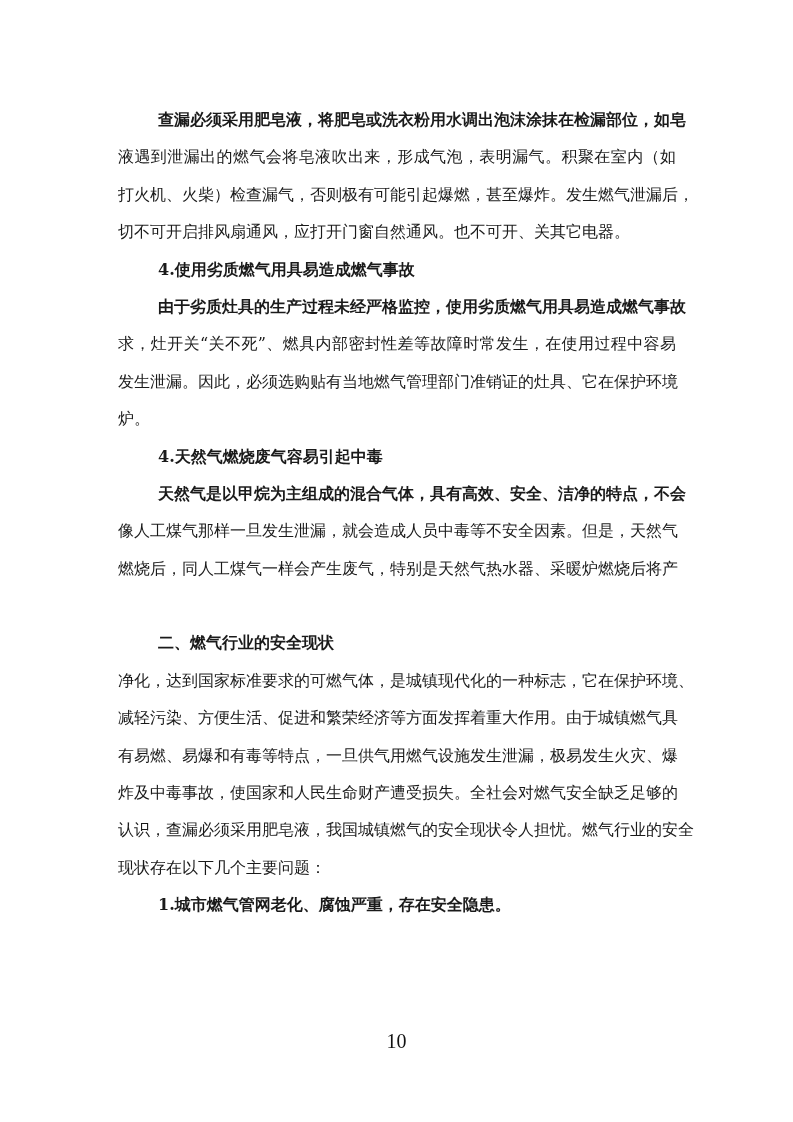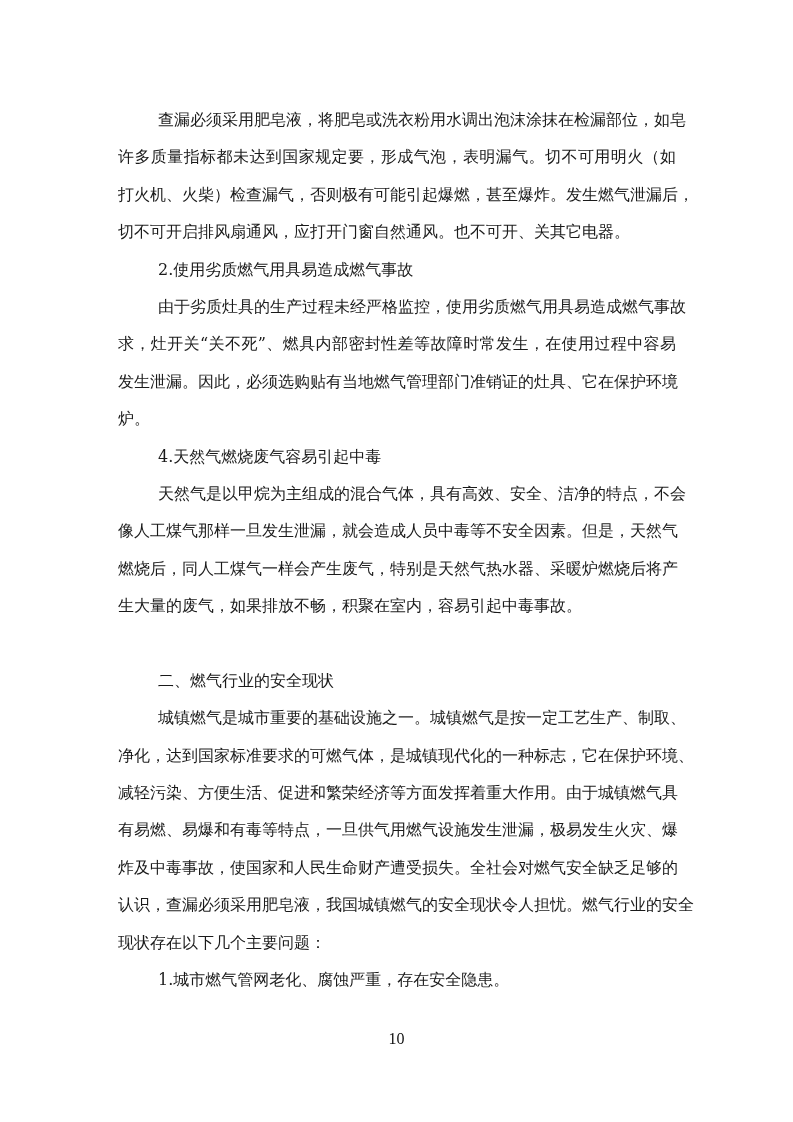--- a/index.html
+++ b/index.html
@@ -3,55 +3,53 @@
 <meta charset="utf-8">
 <style>
   html, body { margin:0; padding:0; background:#ffffff; }
   body { width:793px; height:1122px; position:relative; overflow:hidden;
          font-family:"DejaVu Serif", "Liberation Serif", serif; color:#1a1a1a; }
   .page { position:absolute; left:0; top:0; width:793px; height:1122px; background:#fff; }
   .body-text { position:absolute; left:118px; top:101px; width:558px; }
   .line { height:37.4px; line-height:37.4px; font-size:16px; white-space:nowrap;
           text-align:justify; text-align-last:justify; overflow:visible; }
   .line.last { text-align-last:left; }
-  .line.indent { padding-left:40px; }
+  .line.indent { padding-left:40px;font-weight:bold; }
   .line.blank { height:37.4px; }
   .page-number { position:absolute; left:0; width:793px; top:1030px; text-align:center;
-                 font-family:"Liberation Serif", "DejaVu Serif", serif; font-size:16px; color:#111; }
+                 font-family:"Liberation Serif", "DejaVu Serif", serif; font-size:20px; color:#111; }
 </style>
 </head>
 <body>
 
 <div class="page">
   <div class="body-text">
 
     <div class="line indent">查漏必须采用肥皂液，将肥皂或洗衣粉用水调出泡沫涂抹在检漏部位，如皂</div>
-    <div class="line">许多质量指标都未达到国家规定要，形成气泡，表明漏气。切不可用明火（如</div>
+    <div class="line">液遇到泄漏出的燃气会将皂液吹出来，形成气泡，表明漏气。积聚在室内（如</div>
     <div class="line">打火机、火柴）检查漏气，否则极有可能引起爆燃，甚至爆炸。发生燃气泄漏后，</div>
     <div class="line last">切不可开启排风扇通风，应打开门窗自然通风。也不可开、关其它电器。</div>
 
-    <div class="line indent last">2.使用劣质燃气用具易造成燃气事故</div>
+    <div class="line indent last">4.使用劣质燃气用具易造成燃气事故</div>
 
     <div class="line indent">由于劣质灶具的生产过程未经严格监控，使用劣质燃气用具易造成燃气事故</div>
     <div class="line">求，灶开关“关不死”、燃具内部密封性差等故障时常发生，在使用过程中容易</div>
     <div class="line">发生泄漏。因此，必须选购贴有当地燃气管理部门准销证的灶具、它在保护环境</div>
     <div class="line last">炉。</div>
 
     <div class="line indent last">4.天然气燃烧废气容易引起中毒</div>
 
     <div class="line indent">天然气是以甲烷为主组成的混合气体，具有高效、安全、洁净的特点，不会</div>
     <div class="line">像人工煤气那样一旦发生泄漏，就会造成人员中毒等不安全因素。但是，天然气</div>
     <div class="line">燃烧后，同人工煤气一样会产生废气，特别是天然气热水器、采暖炉燃烧后将产</div>
-    <div class="line last">生大量的废气，如果排放不畅，积聚在室内，容易引起中毒事故。</div>
 
     <div class="line blank"></div>
 
     <div class="line indent last">二、燃气行业的安全现状</div>
 
-    <div class="line indent">城镇燃气是城市重要的基础设施之一。城镇燃气是按一定工艺生产、制取、</div>
     <div class="line">净化，达到国家标准要求的可燃气体，是城镇现代化的一种标志，它在保护环境、</div>
     <div class="line">减轻污染、方便生活、促进和繁荣经济等方面发挥着重大作用。由于城镇燃气具</div>
     <div class="line">有易燃、易爆和有毒等特点，一旦供气用燃气设施发生泄漏，极易发生火灾、爆</div>
     <div class="line">炸及中毒事故，使国家和人民生命财产遭受损失。全社会对燃气安全缺乏足够的</div>
     <div class="line">认识，查漏必须采用肥皂液，我国城镇燃气的安全现状令人担忧。燃气行业的安全</div>
     <div class="line last">现状存在以下几个主要问题：</div>
 
     <div class="line indent last">1.城市燃气管网老化、腐蚀严重，存在安全隐患。</div>
   </div>
 

